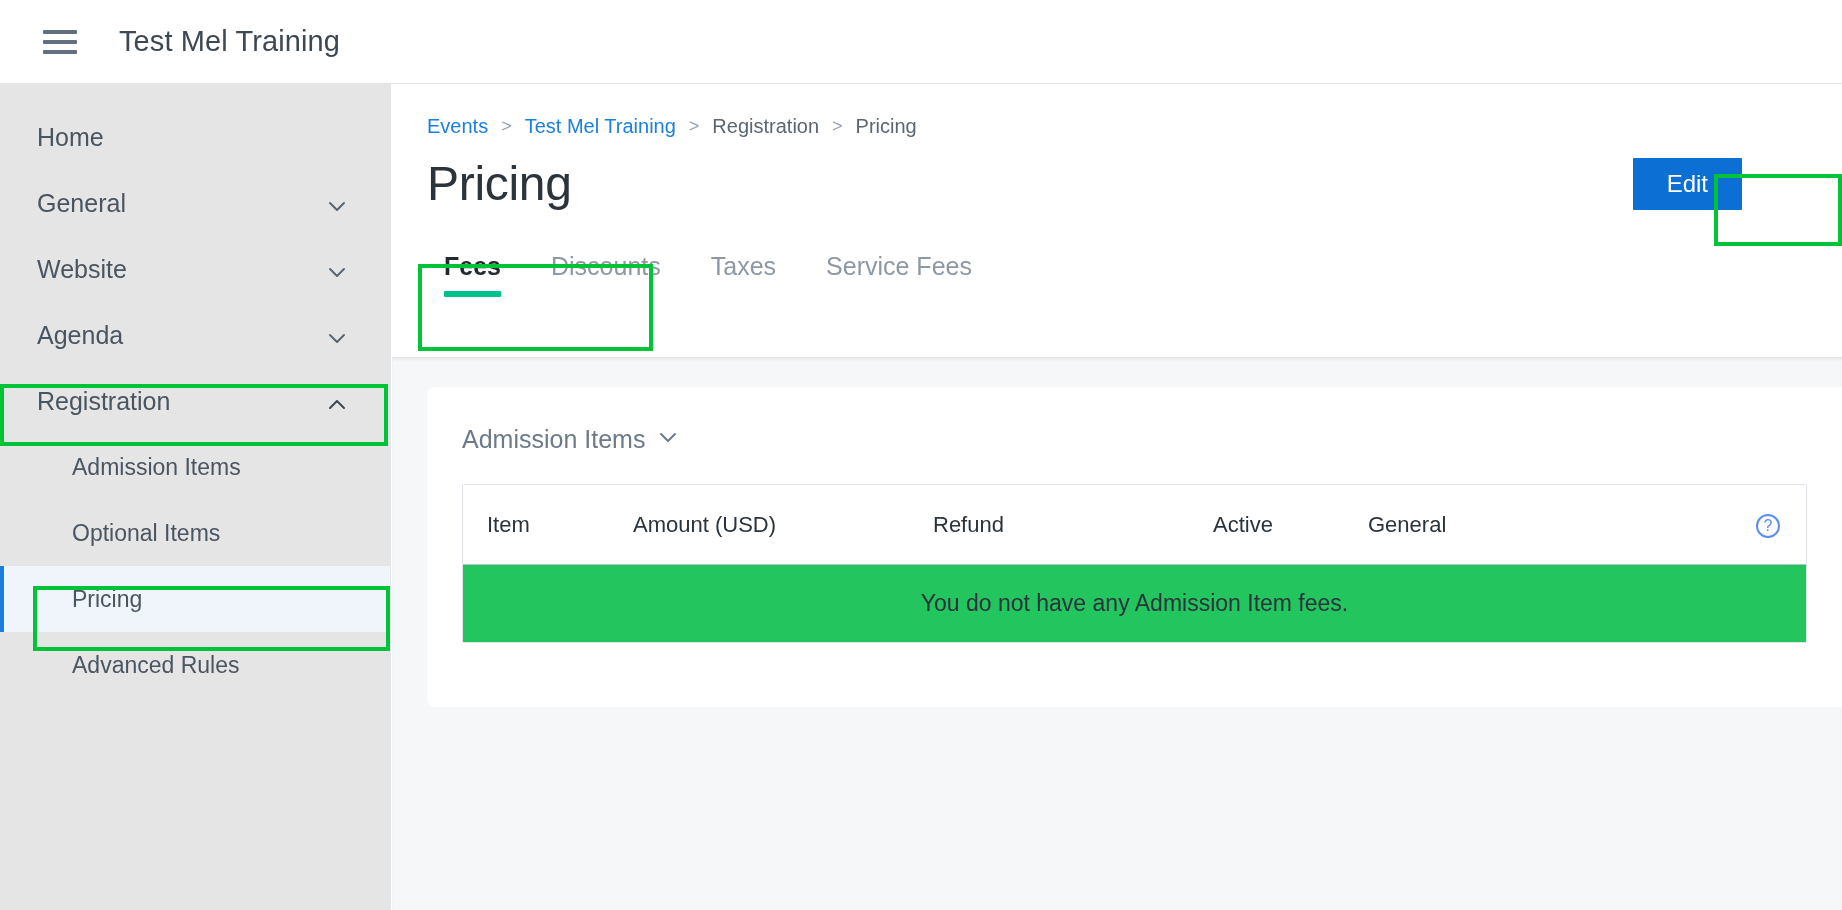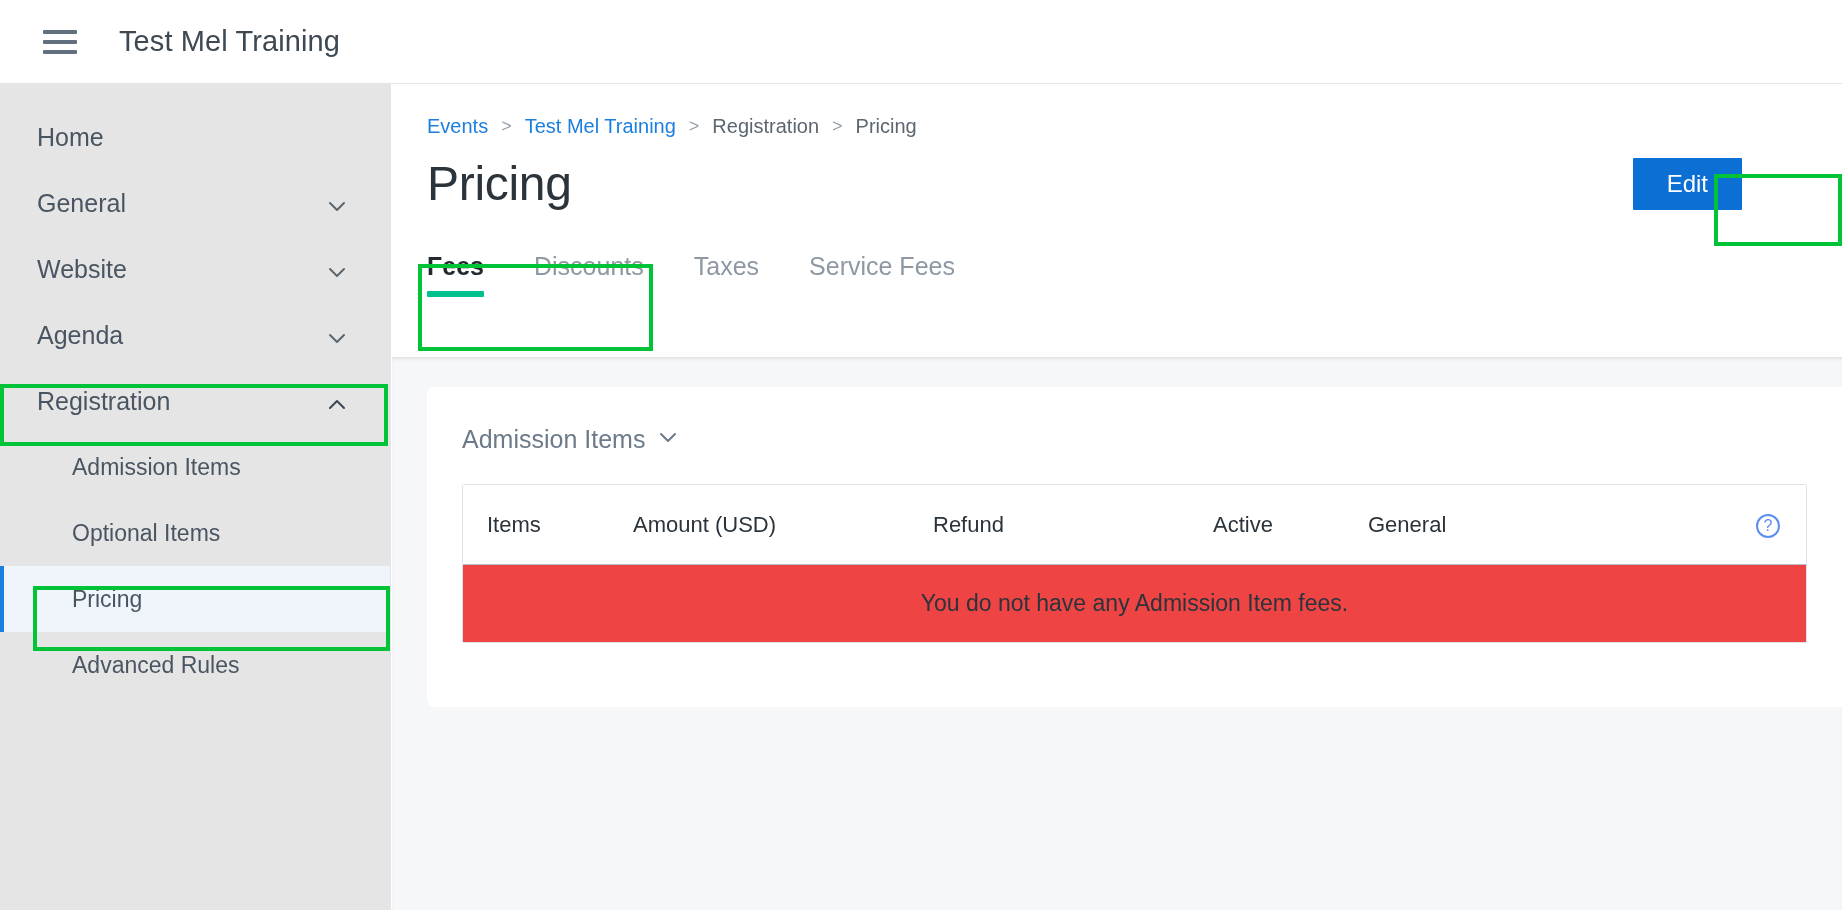--- a/index.html
+++ b/index.html
@@ -100,20 +100,21 @@
     padding: 12px 34px;
     cursor: pointer;
   }
 
   .tabs {
     display: flex; align-items: flex-end;
     padding-left: 35px;
     margin-top: 24px;
     height: 62px;
     border-bottom: none;
+    margin-left: 17px;
   }
   .tab {
     position: relative;
     font-size: 25px; color: #8d98a3;
     padding: 0 0 16px 0; margin-right: 50px;
     cursor: pointer;
   }
   .tab.active { color: #22292f; font-weight: 700; }
   .tab.active::after {
     content: ""; position: absolute;
@@ -157,21 +158,21 @@
   }
   thead th:first-child { padding-left: 24px; }
   .help-icon {
     display: inline-flex; align-items: center; justify-content: center;
     width: 24px; height: 24px; border-radius: 50%;
     border: 2px solid #5b8def; color: #5b8def;
     font-size: 16px; line-height: 1;
     cursor: pointer;
   }
   tbody td {
-    background: #ef4444;
+    background: #22c55e;
     text-align: center;
     font-size: 23px; color: #2b333b;
     padding: 25px 0;
   }
 </style>
 </head>
 <body>
 
 <div class="topbar">
   <div class="hamburger">
@@ -277,21 +278,21 @@
           <svg width="22" height="22" viewBox="0 0 22 22">
               <path d="M4 8l7 7 7-7" fill="none" stroke="#6c7a89" stroke-width="2" stroke-linecap="round" stroke-linejoin="round"></path>
             </svg>
         </span>
       </div>
 
       <div class="table-wrap">
         <table>
           <thead>
             <tr>
-              <th style="width:170px">Items</th>
+              <th style="width:170px">Item</th>
               <th style="width:300px">Amount (USD)</th>
               <th style="width:280px">Refund</th>
               <th style="width:155px">Active</th>
               <th style="width:250px">General</th>
               <th style="text-align:right;padding-right:26px">
                 <span class="help-icon">?</span>
               </th>
             </tr>
           </thead>
           <tbody>

